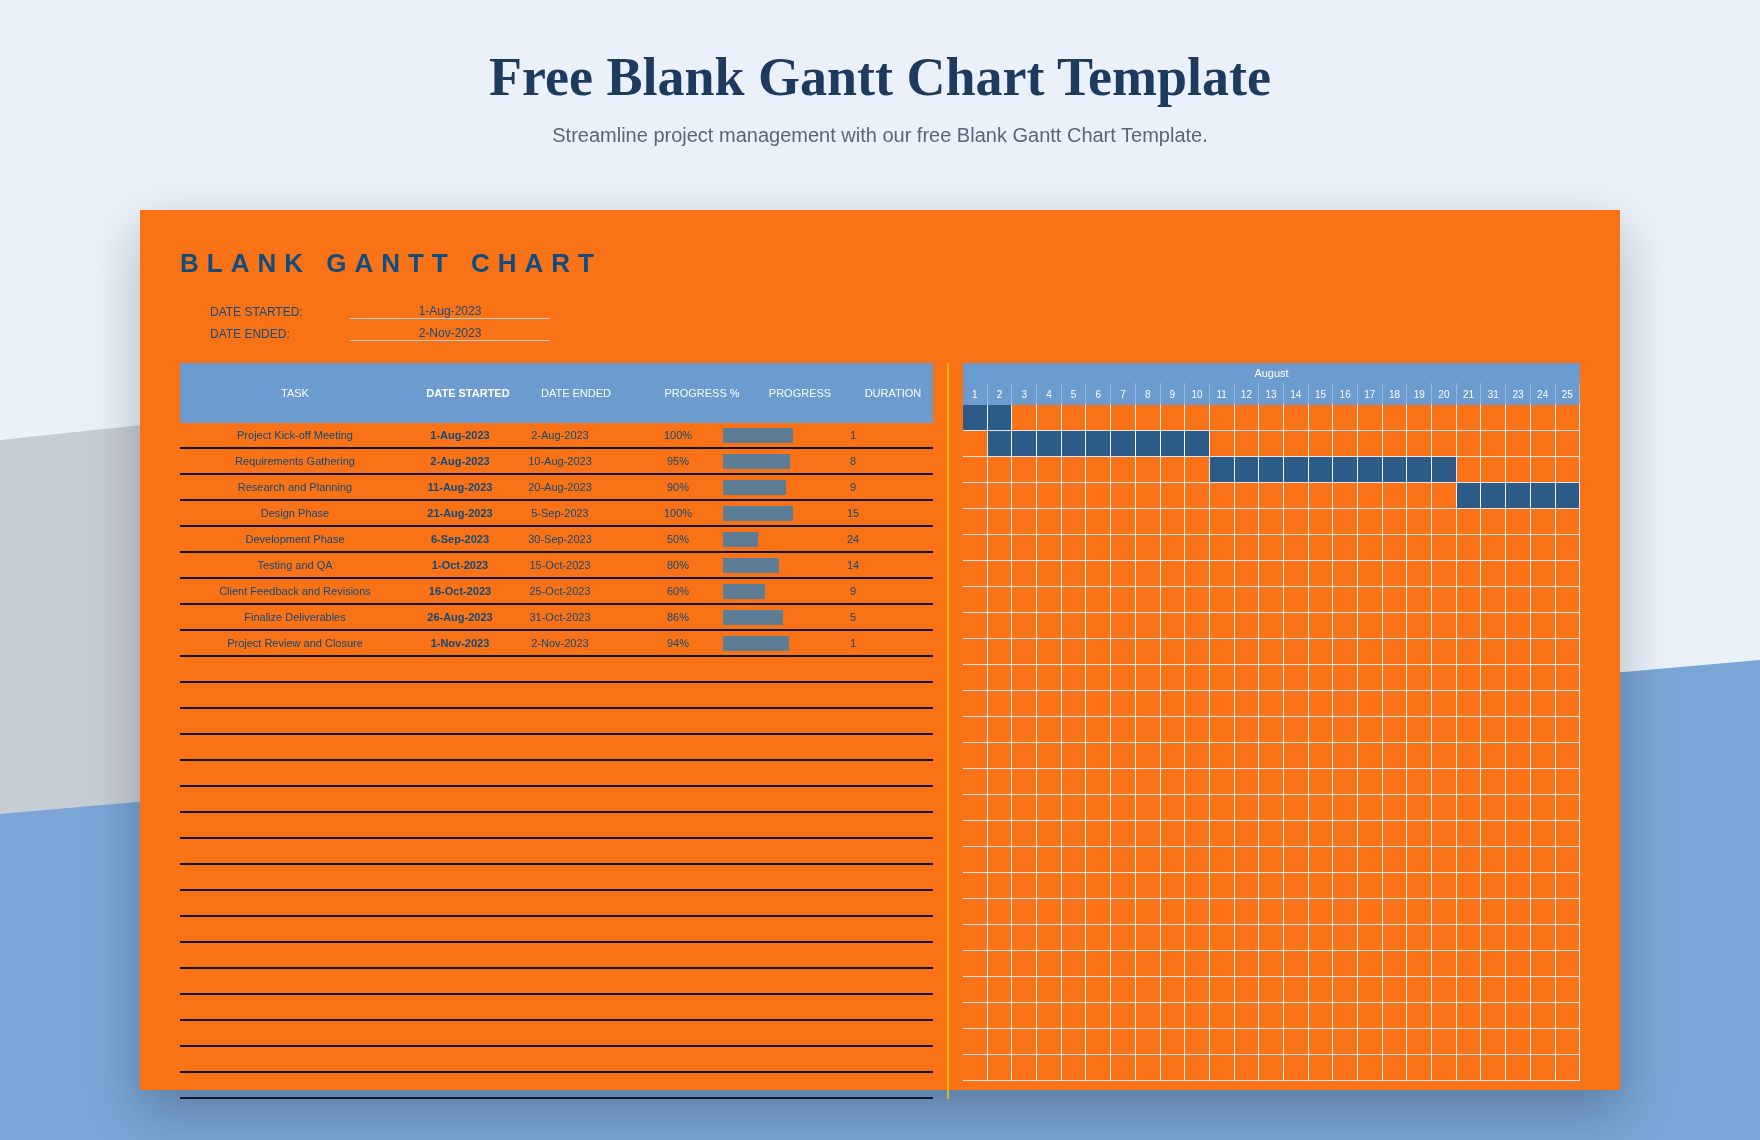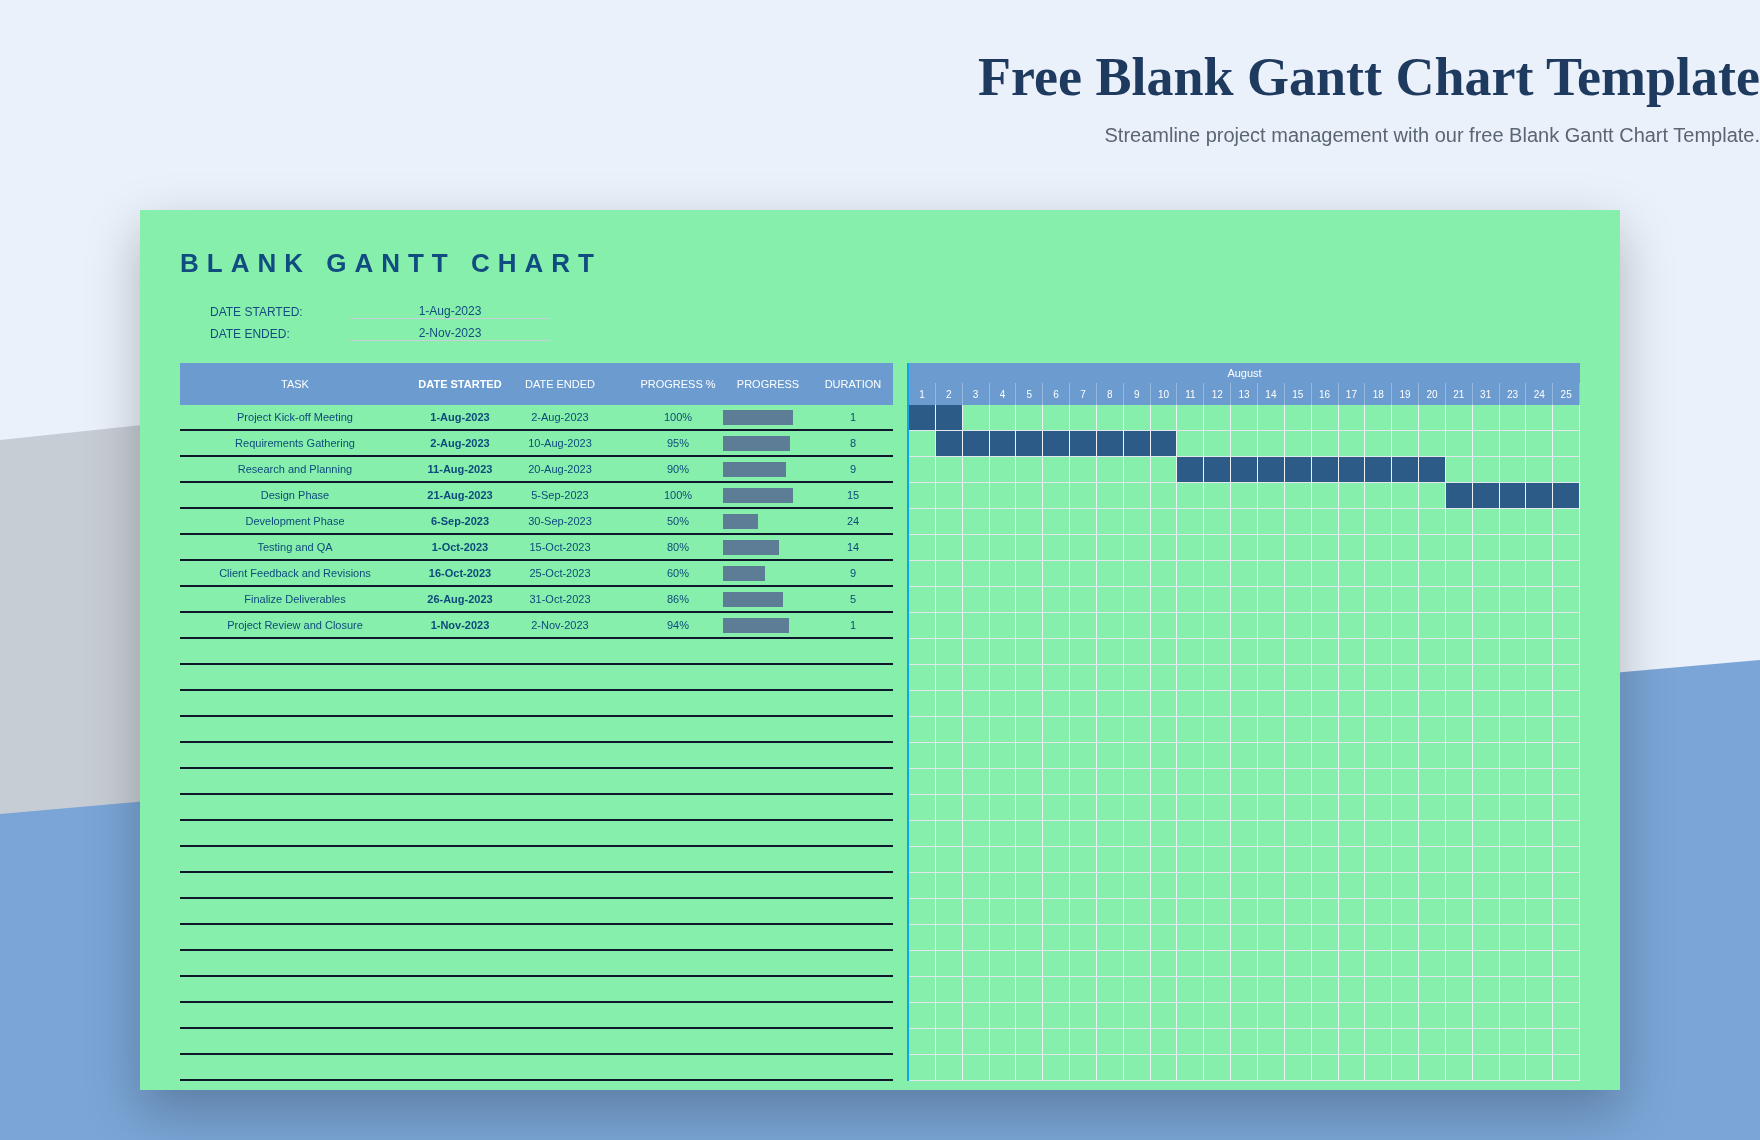--- a/index.html
+++ b/index.html
@@ -1,44 +1,44 @@
 <!DOCTYPE html>
 <html><head>
 <meta charset="utf-8">
 <style>
   *{box-sizing:border-box;margin:0;padding:0;}
   html,body{width:1760px;height:1140px;font-family:"Segoe UI",Arial,sans-serif;overflow:hidden;}
   .bg{position:relative;width:100%;height:100%;background:#eaf1fa;}
   .wedge-grey{position:absolute;left:0;bottom:0;width:180px;height:700px;background:#c7cdd5;transform:skewY(-6deg);transform-origin:bottom left;}
   .wedge-blue{position:absolute;right:0;bottom:-40px;width:1760px;height:520px;background:#7aa5d6;transform:skewY(-5deg);transform-origin:bottom right;}
-  .hero{position:relative;text-align:right;padding-top:46px;}
+  .hero{position:relative;text-align:center;padding-top:46px;}
   .hero h1{font-family:Georgia,"Times New Roman",serif;font-size:54px;color:#1e3a5f;font-weight:700;}
   .hero p{margin-top:16px;font-size:20px;color:#5a6673;}
-  .card{position:absolute;left:140px;top:210px;width:1480px;height:880px;background:#86efac;box-shadow:0 20px 50px rgba(0,0,0,.25);padding:38px 40px;}
+  .card{position:absolute;left:140px;top:210px;width:1480px;height:880px;background:#f97316;box-shadow:0 20px 50px rgba(0,0,0,.25);padding:38px 40px;}
   .doc-title{font-size:26px;letter-spacing:8px;font-weight:700;color:#114c80;margin-bottom:18px;}
   .meta{font-size:12px;color:#144c7f;margin-left:30px;}
   .meta-row{display:flex;align-items:flex-end;height:22px;}
   .meta-label{width:140px;text-align:left;}
   .meta-val{width:200px;text-align:center;border-bottom:1px solid #c7cfd7;}
   .content{display:flex;margin-top:22px;gap:14px;}
   
   .tbl{flex:0 0 700px;}
-  .thead{display:flex;background:#6b9bcf;color:#fff;font-size:11px;height:42px;align-items:center;text-align:center;}
+  .thead{display:flex;background:#6b9bcf;color:#fff;font-size:11px;height:60px;align-items:center;text-align:center;gap:8px;}
   .thead>div{padding:0 4px;}
   .c-task{flex:0 0 230px;}
   .c-ds{flex:0 0 100px;font-weight:bold;}
   .c-de{flex:0 0 100px;}
   .c-pct{flex:0 0 90px;margin-left:23px;}
   .c-prog{flex:0 0 90px;}
   .c-dur{flex:0 0 80px;}
   .trow{display:flex;height:26px;align-items:center;font-size:11px;color:#0e4a7b;border-bottom:2px solid #0f172a;text-align:center;}
   .trow.empty{height:26px;}
   .pbar{height:15px;background:#5d7d96;}
   
-  .gantt{flex:1;border-left:2px solid #0ea5e9;}
+  .gantt{flex:1;border-left:2px solid #eab308;padding-left:14px;}
   .gh1{background:#6b9bcf;color:#fff;font-size:11px;text-align:center;height:20px;line-height:20px;}
   .gh2{display:flex;background:#6b9bcf;color:#fff;font-size:10px;height:22px;}
   .gh2>div{flex:1;display:flex;align-items:center;justify-content:center;border-right:1px solid rgba(255,255,255,.3);}
   .grow{display:flex;height:26px;border-bottom:1px solid #e3e8ee;}
   .gcell{flex:1;border-right:1px solid #eef1f5;}
   .gcell.fill{background:#2d5b87;}
 </style>
 </head>
 <body>
 

